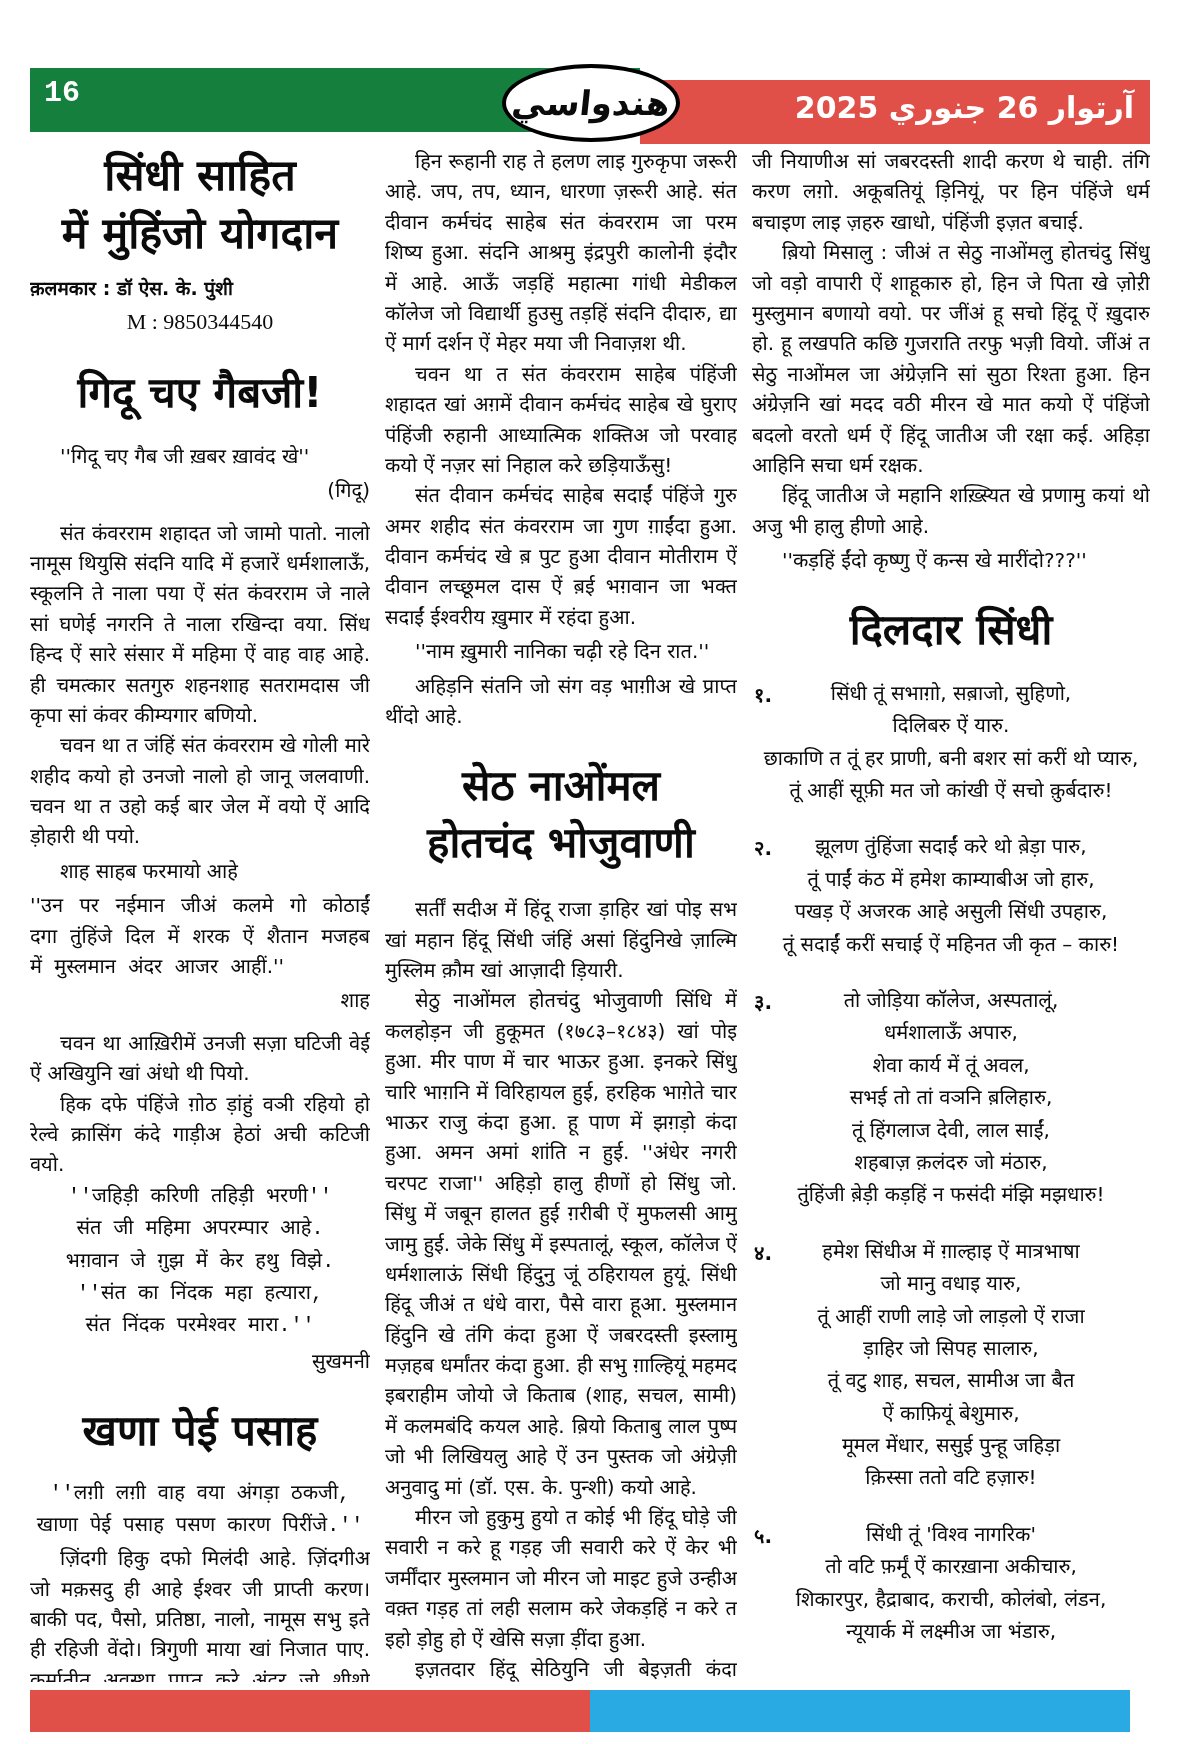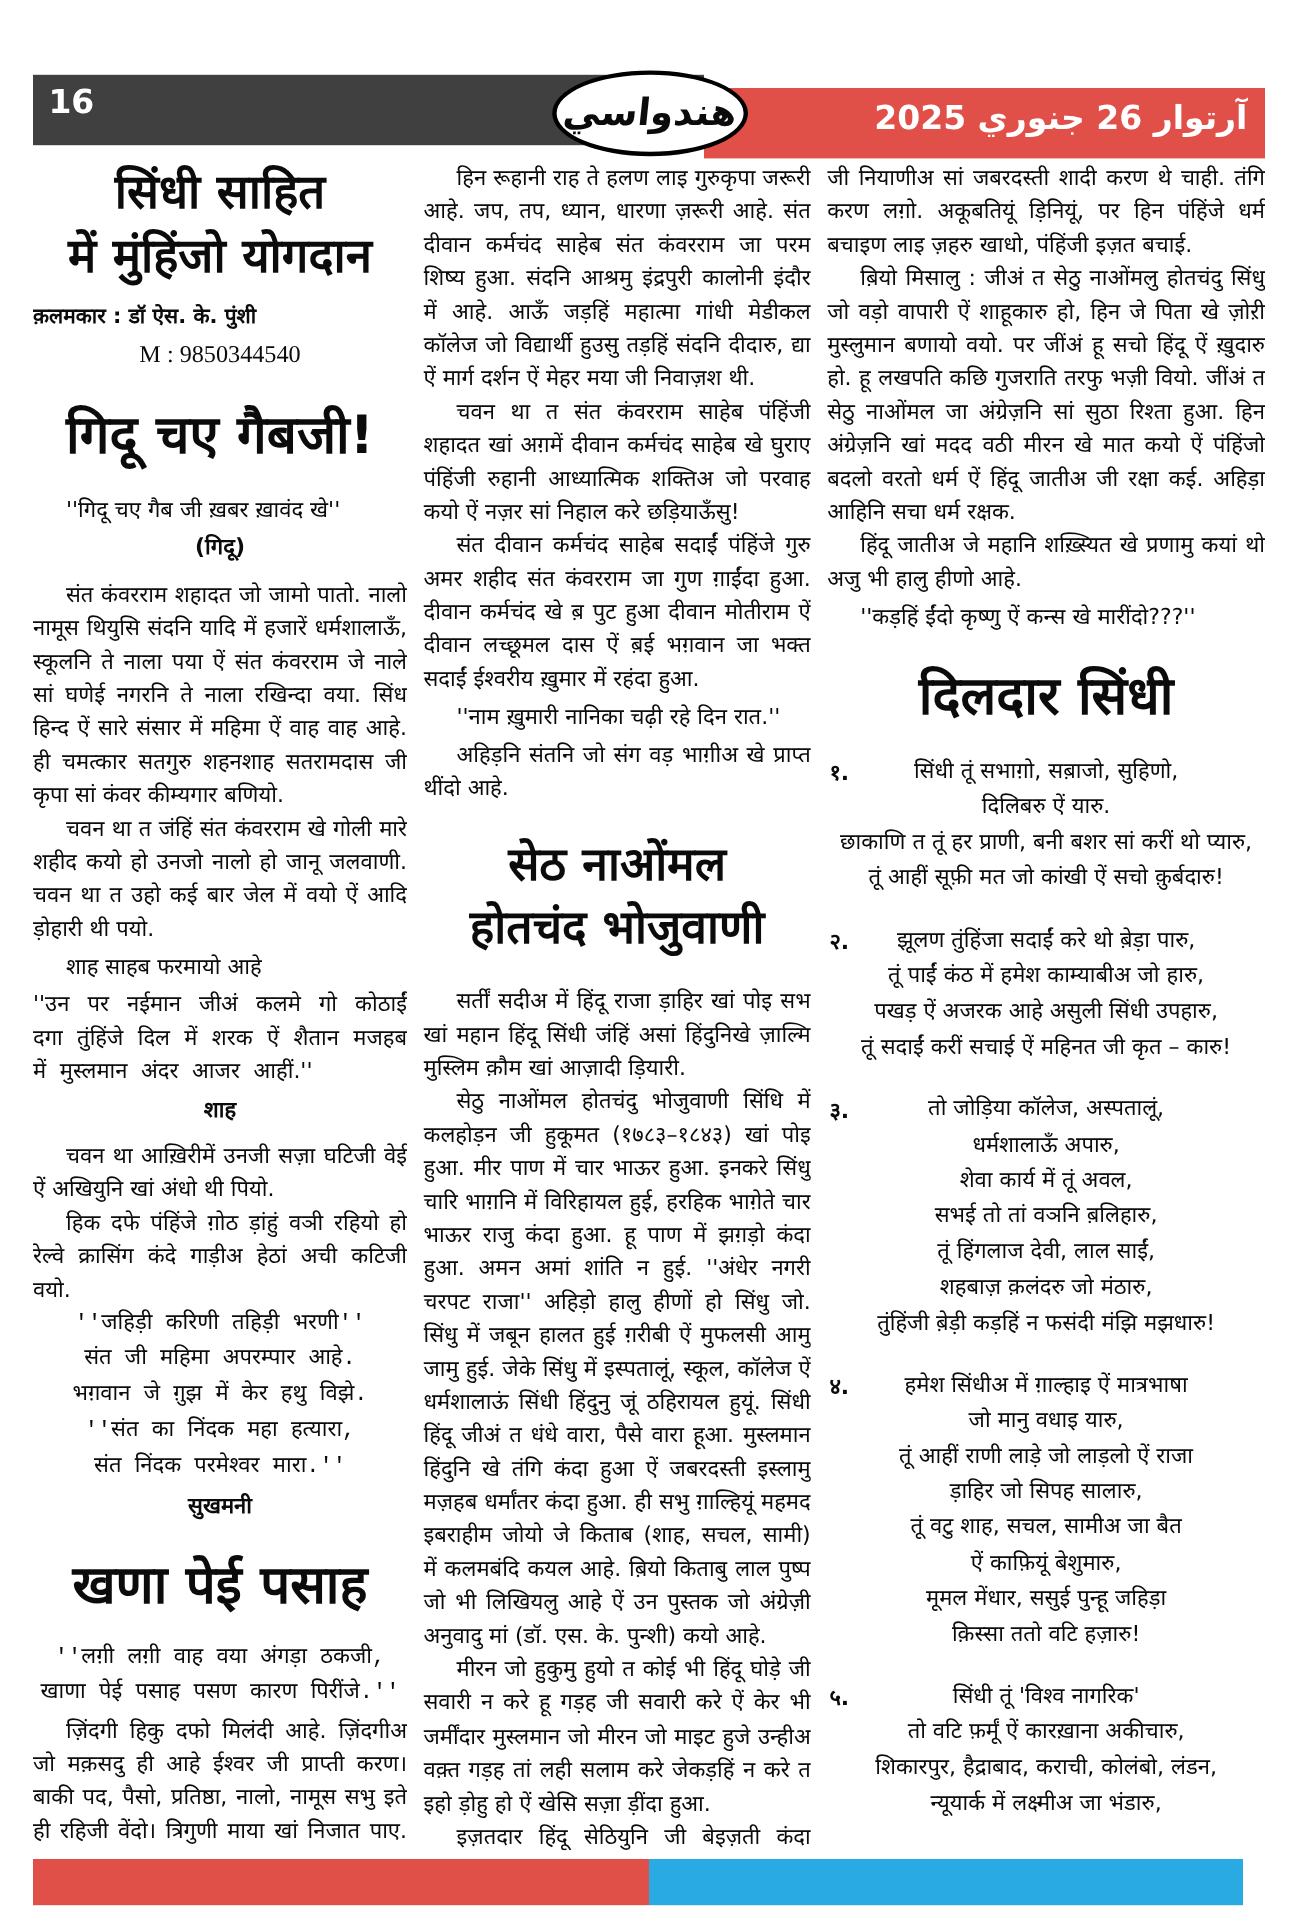--- a/index.html
+++ b/index.html
@@ -17,44 +17,44 @@
   #logo-text{font-size:34px;font-weight:700;direction:rtl;transform:skewX(-6deg);}
   
   .col{position:absolute;top:146px;overflow:hidden;font-size:20px;line-height:1.52;}
   #col1{left:30px;width:340px;height:1536px;}
   #col2{left:385px;width:352px;height:1536px;}
   #col3{left:752px;width:398px;height:1536px;}
   
   .b-title{font-size:43px;font-weight:700;text-align:center;line-height:1.35;}
   .b-byline{font-size:19px;font-weight:700;margin-top:12px;}
   .b-mobile{font-family:"Liberation Serif",serif;font-size:22px;text-align:center;margin-top:2px;}
-  .b-h2{font-size:48px;font-weight:700;text-align:center;margin:30px 0 22px;line-height:1.2;}
+  .b-h2{font-size:42px;font-weight:700;text-align:center;margin:30px 0 22px;line-height:1.2;}
   .b-h2a{font-size:42px;font-weight:700;text-align:center;margin:30px 0 0;line-height:1.2;}
   .b-h2b{font-size:42px;font-weight:700;text-align:center;margin:6px 0 26px;line-height:1.2;}
   .b-para{text-align:justify;text-indent:30px;margin:0;}
   .b-para0{text-align:justify;text-indent:0;margin:0;}
   .b-line{padding-left:30px;margin:4px 0;}
   .b-quote{text-align:justify;word-spacing:6px;margin:4px 0;}
   .b-center{text-align:center;margin:2px 0;font-family:Liberation Mono, monospace;}
-  .b-right{text-align:center;font-weight:700;margin:4px 0 12px;}
+  .b-right{text-align:right;font-weight:400;margin:4px 0 12px;}
   .b-verse{position:relative;margin:0 0 26px;}
   .b-verse .vnum{position:absolute;left:2px;top:2px;font-weight:700;}
   .b-verse .vline{text-align:center;margin:2px 0;}
   
   #footer{position:absolute;left:30px;top:1690px;width:1100px;height:42px;}
   #foot-red{position:absolute;left:0;top:0;width:560px;height:42px;}
   #foot-blue{position:absolute;left:560px;top:0;width:540px;height:42px;}
 </style>
 </head>
 <body>
 
 <div id="page">
 
   <div id="masthead">
-    <div id="mast-blue" style="background: #404040;">
+    <div id="mast-blue" style="background: #15803d; font-family: Liberation Mono, monospace;">
       <span id="page-num">16</span>
     </div>
     <div id="mast-red" style="background: rgb(224, 79, 72);">
       <span id="mast-date">آرتوار 26 جنوري 2025</span>
     </div>
     <div id="logo-oval">
       <span id="logo-text">هندواسي</span>
     </div>
   </div>
 

